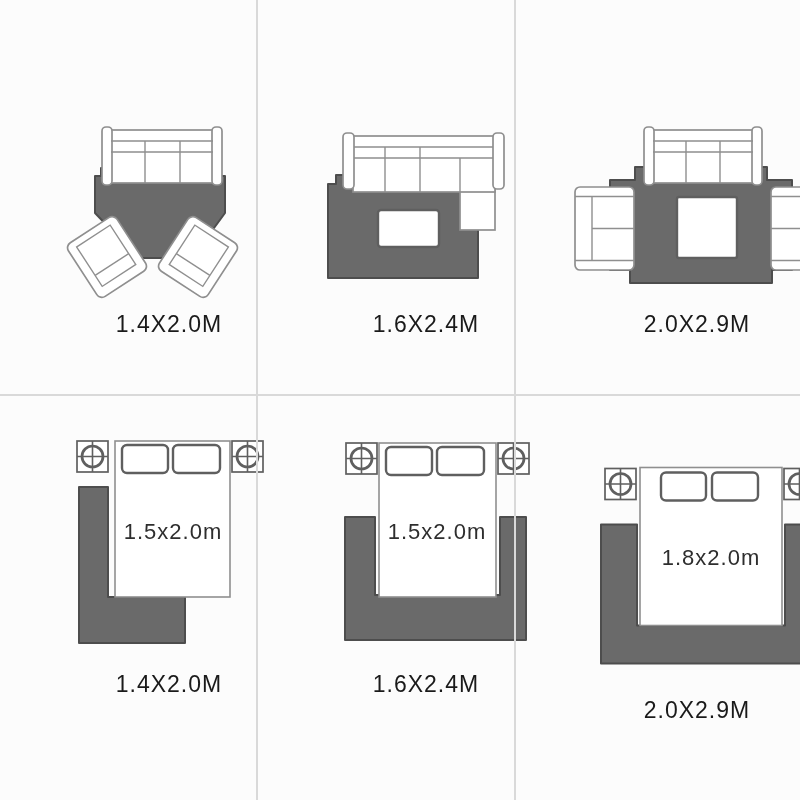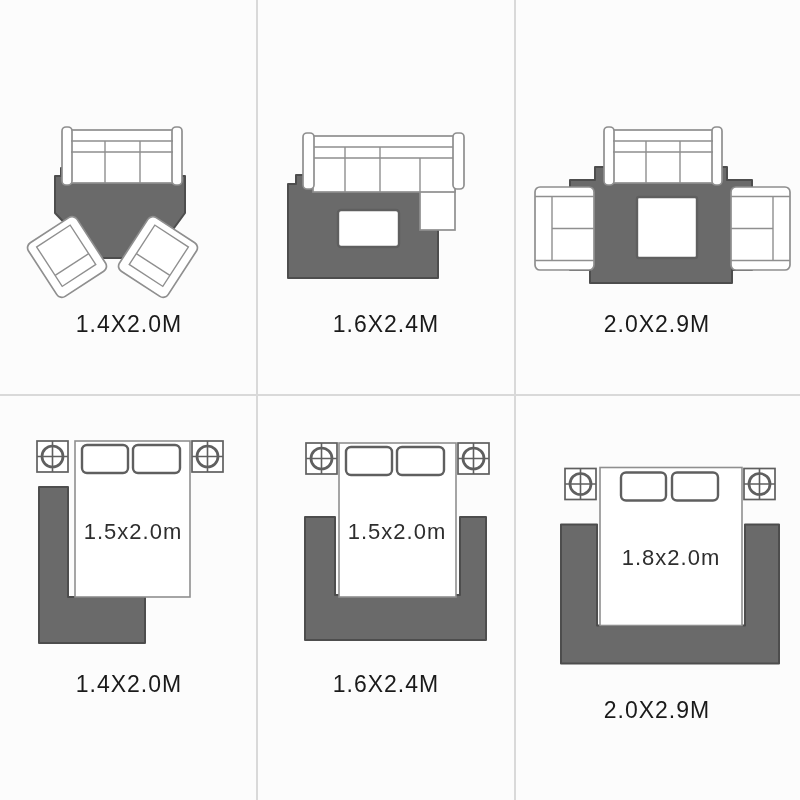--- a/index.html
+++ b/index.html
@@ -1,19 +1,19 @@
 <!DOCTYPE html>
 <html style="--background: #fcfcfc; --divider: #d9d9d9; --rug: #6a6a6a; --rugStroke: #4d4d4d; --furnitureStroke: #8f8f8f; --furnitureStrokeDark: #5f5f5f; --furnitureFill: #ffffff; --label: #1a1a1a; --bedLabel: #2e2e2e;"><head>
 <meta charset="utf-8">
 <style>
   html,body{margin:0;padding:0;}
   body{width:800px;height:800px;overflow:hidden;background:var(--background,#fcfcfc);
        font-family:"Liberation Sans",sans-serif;}
   .guide{position:relative;width:800px;height:800px;}
-  .cell{position:absolute;}
+  .cell{position:absolute;padding-left:40px;}
   .cell svg{display:block;width:100%;height:100%;}
   #c1{left:0;top:0;width:257px;height:395px;}
   #c2{left:257px;top:0;width:258px;height:395px;}
   #c3{left:515px;top:0;width:285px;height:395px;}
   #c4{left:0;top:395px;width:257px;height:405px;}
   #c5{left:257px;top:395px;width:258px;height:405px;}
   #c6{left:515px;top:395px;width:285px;height:456px;}
   .divider{position:absolute;background:var(--divider,#d9d9d9);}
   .divider.v{top:0;width:2px;height:800px;}
   .divider.h{left:0;top:394px;width:800px;height:2px;}

